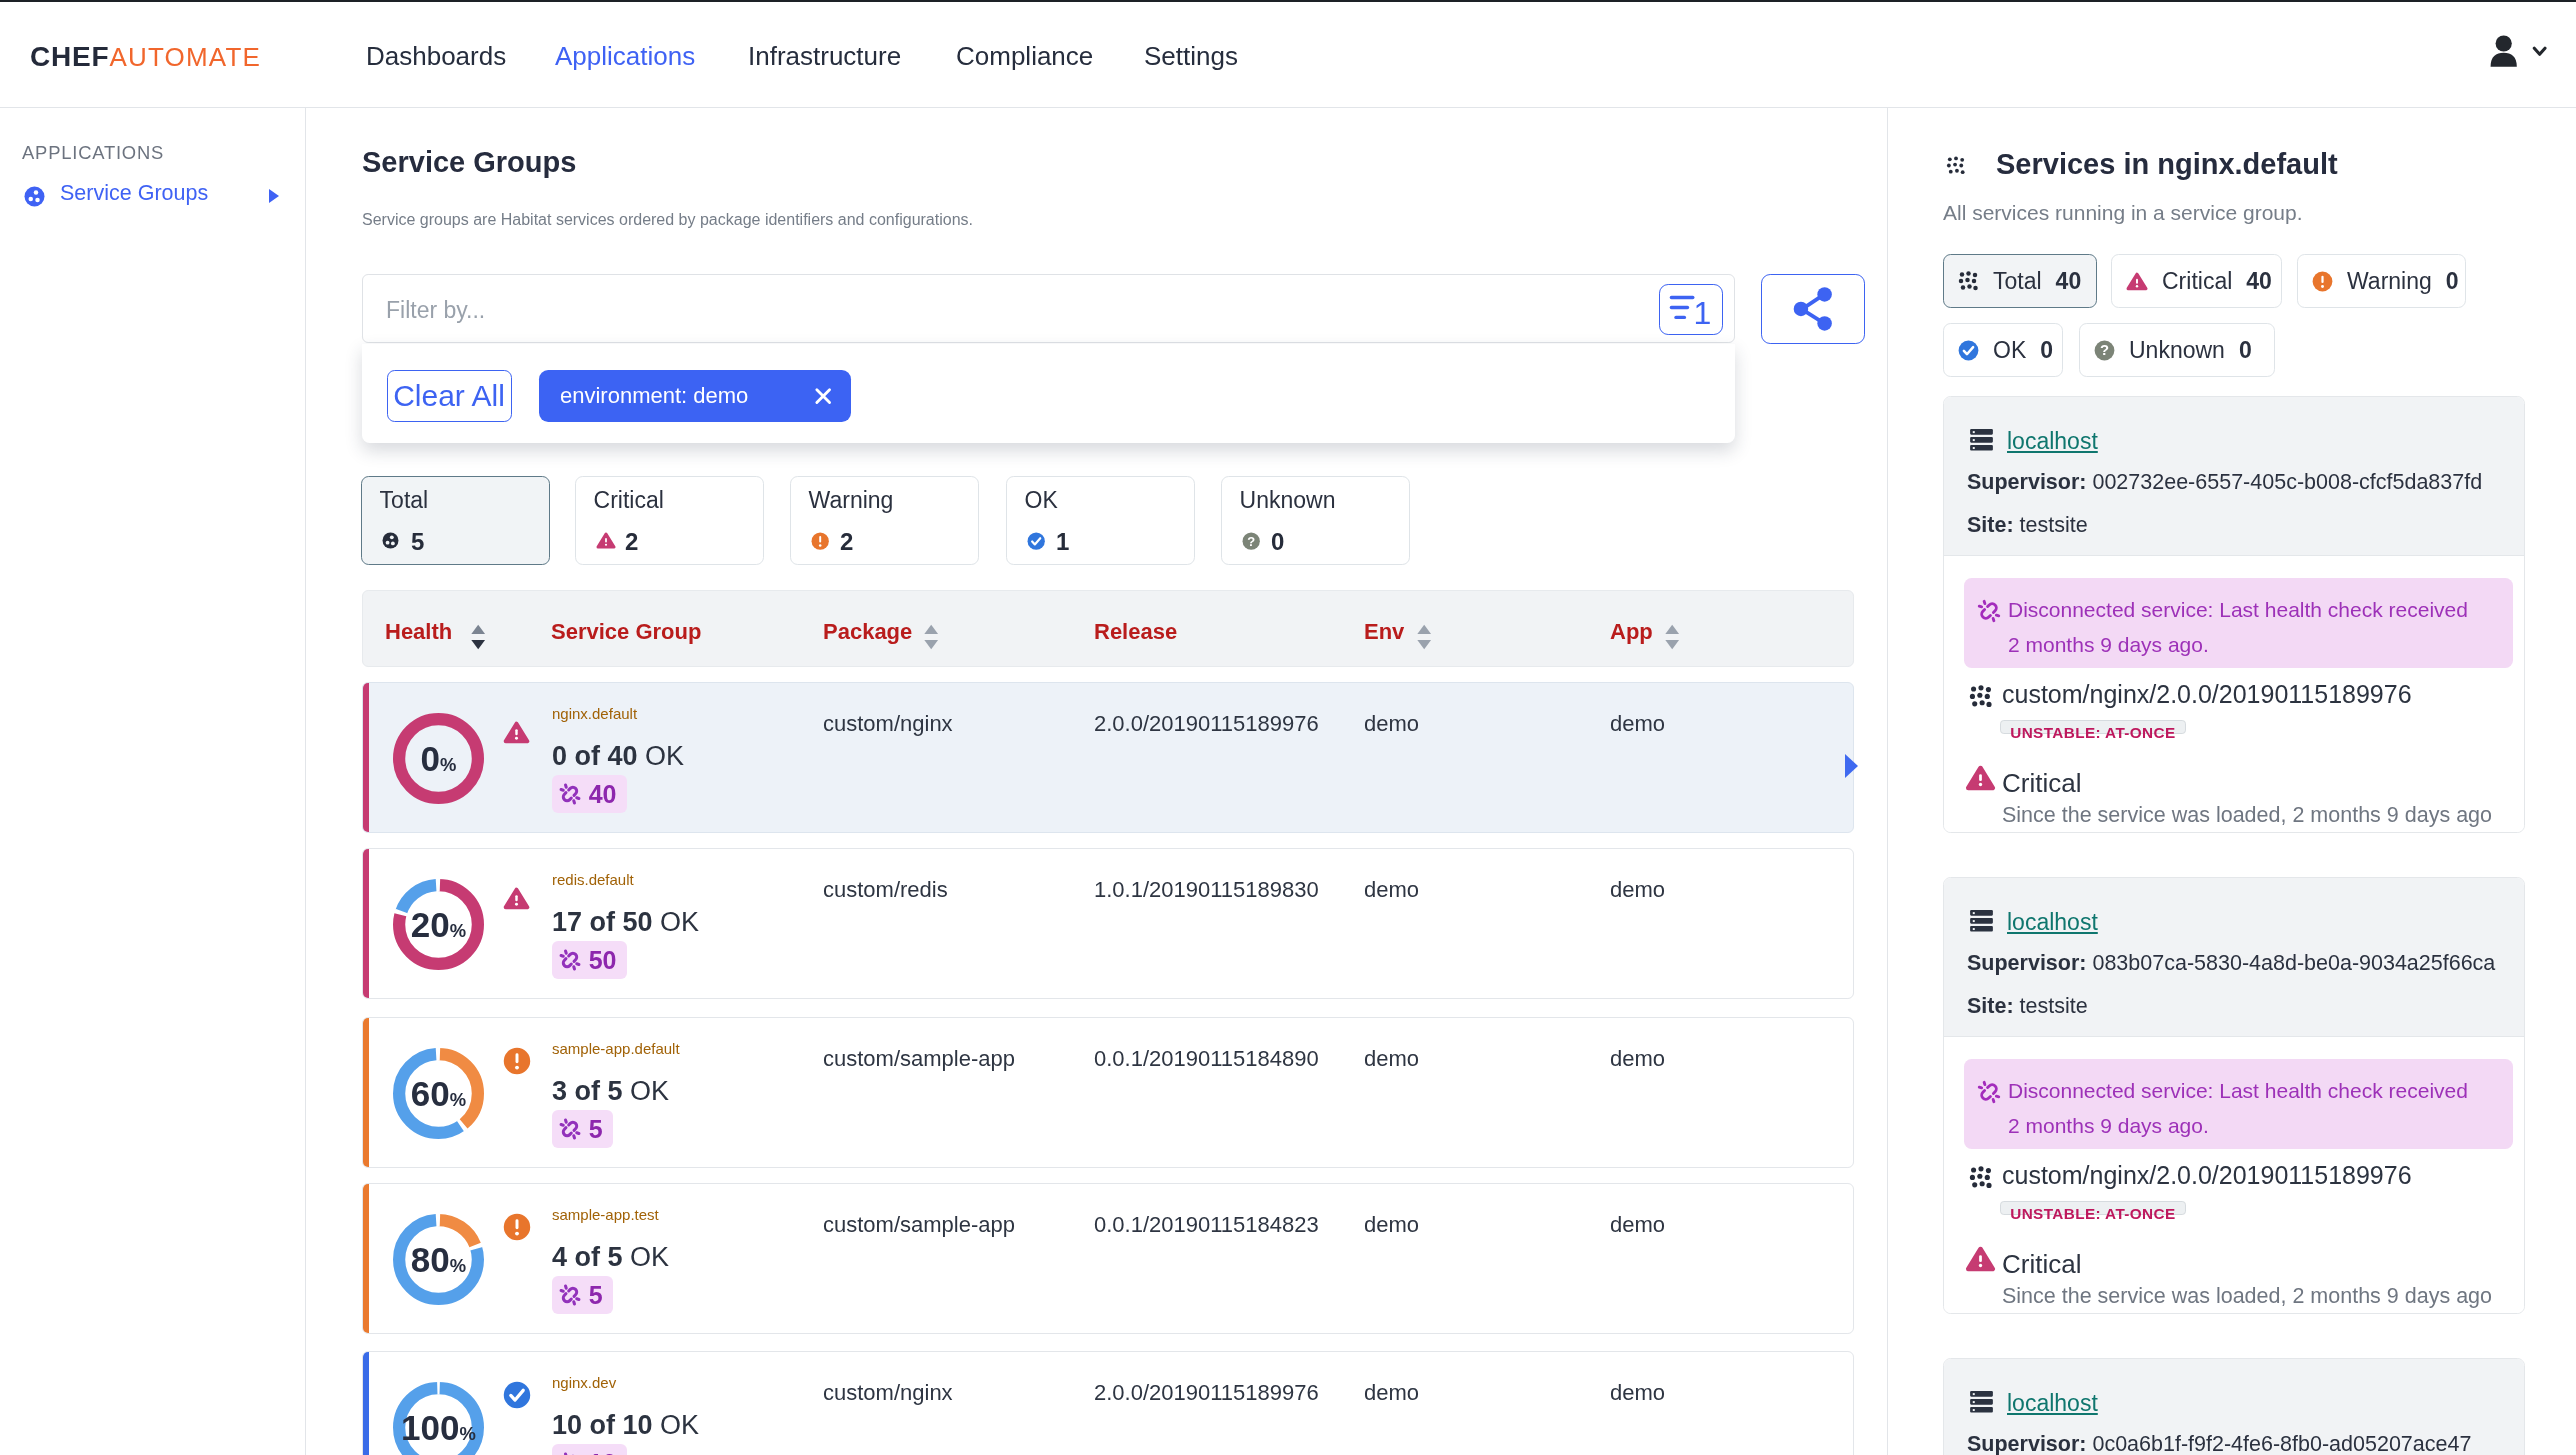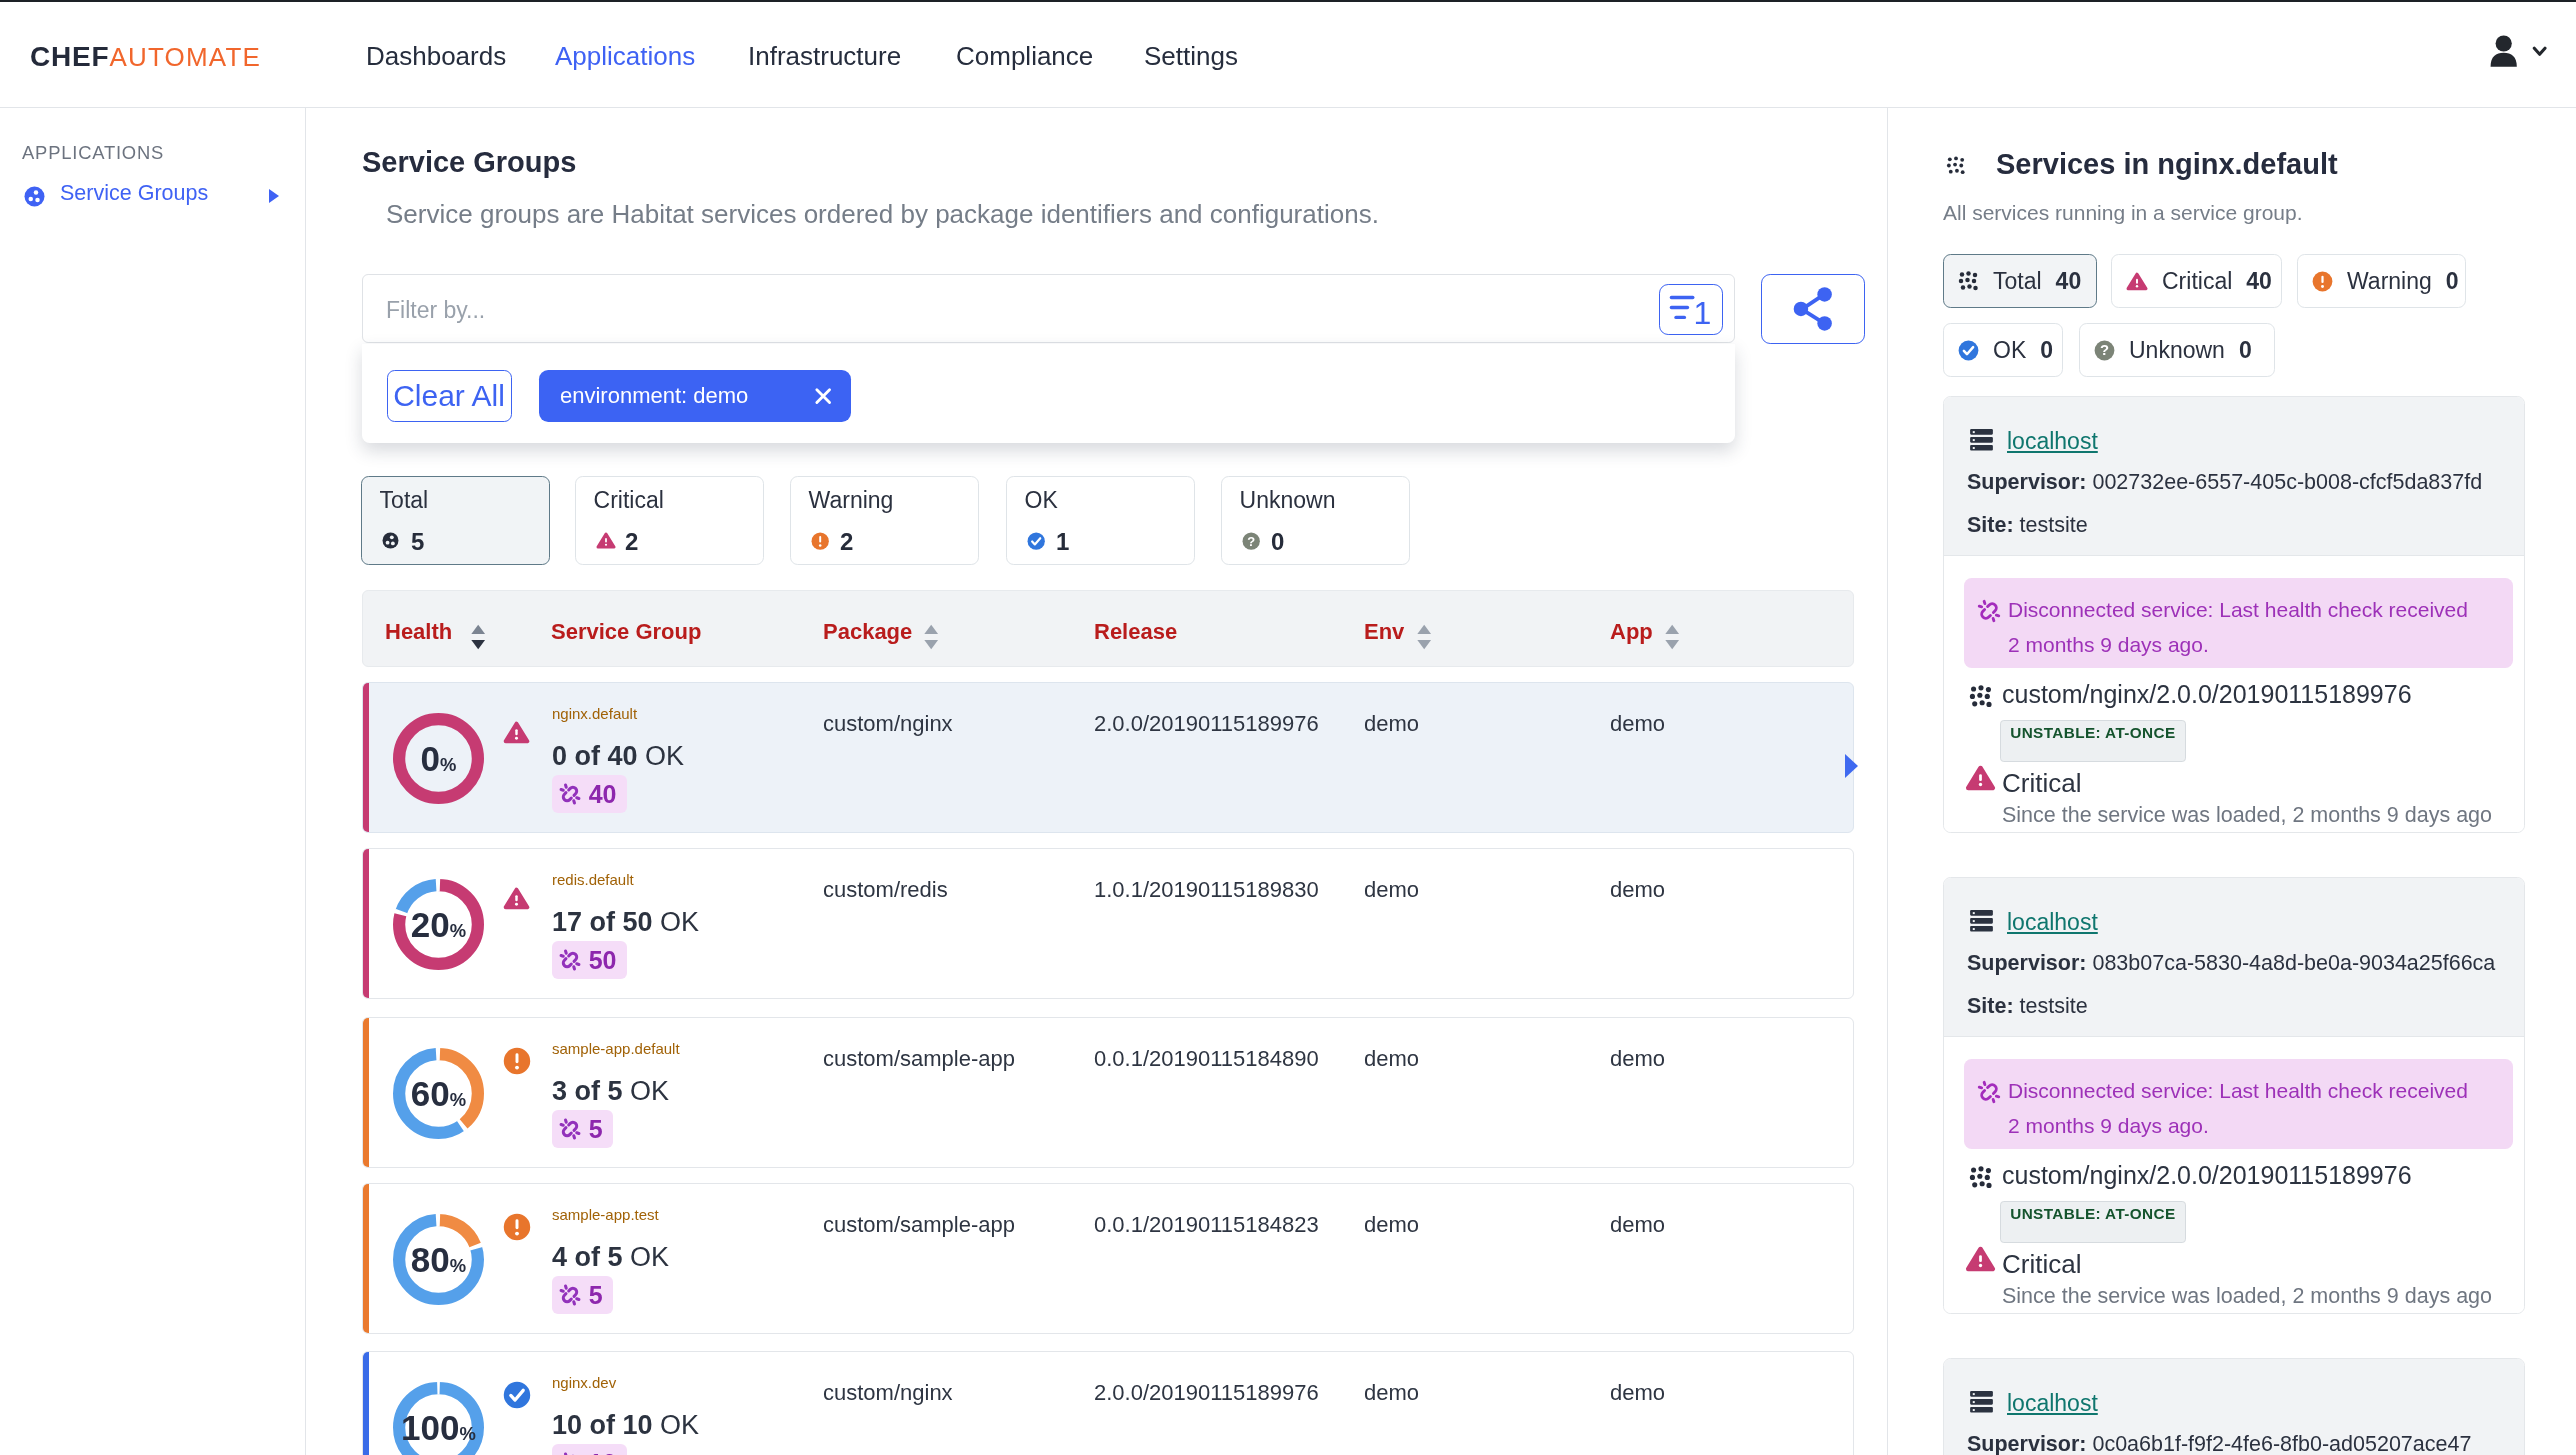--- a/index.html
+++ b/index.html
@@ -17,21 +17,21 @@
 #usericon { left:2489px; top:35px; }
 #userchev { left:2532px; top:45px; }
 
 #sidebar { left:0; top:108px; width:306px; height:1347px; background:#fff; border-right:0.8px solid #e2e5e9; }
 #sb-head { left:22px; top:142px; font-size:18.4px; color:#6c737f; letter-spacing:0.8px; }
 #sb-item { left:24px; top:181px; width:276px; height:34px; }
 #sb-item .txt { left:36px; top:0px; font-size:21.5px; color:#3f62f4; white-space:nowrap; }
 #sb-arrow { left:245px; top:7.7px; width:0; height:0; border-left:10px solid #3f62f4; border-top:7px solid transparent; border-bottom:7px solid transparent; }
 
 #main-title { left:362px; top:146px; font-size:29px; font-weight:700; color:#262c3e; }
-#main-sub { left:362px; top:199px; font-size:26px; color:#757d88; white-space:nowrap;margin-left:24px; }
+#main-sub { left:362px; top:211px; font-size:16px; color:#757d88; white-space:nowrap; }
 #filterbar { left:362px; top:274px; width:1373px; height:69px; background:#fff; border:0.8px solid #dfe2e6; border-radius:6.1px; }
 #filter-ph { left:23px; top:21.5px; font-size:23px; color:#99a1ab; }
 #filter-btn { left:1296px; top:9.2px; width:64px; height:51px; border:1.5px solid #3d63f2; border-radius:9.2px; }
 #share-btn { left:1761px; top:274px; width:104px; height:70px; border:1.5px solid #3d63f2; border-radius:9.2px; background:#fff; }
 #dropdown { left:362px; top:344px; width:1373px; height:99px; background:#fff; border-radius:0 0 7.7px 7.7px; box-shadow:0 7.7px 17px rgba(40,50,70,0.18); }
 #clear-btn { left:24.5px; top:26px; width:125px; height:52px; border:1.5px solid #3d63f2; border-radius:7.7px; color:#3d63f2; font-size:30px; text-align:center; line-height:49px; }
 #env-chip { left:177px; top:26px; width:312px; height:52px; background:#3c63f3; border-radius:9.2px; color:#fff; font-size:22px; display:flex; align-items:center; justify-content:space-between; padding:0 18.4px 0 21px; }
 
 .scard { top:476px; width:189px; height:89px; background:#fff; border:0.8px solid #dfe4e8; border-radius:7.7px; }
 .scard.sel { background:#f1f4f6; border:1.5px solid #5f7a88; }
@@ -73,21 +73,21 @@
 .card .cbody { background:#fff; border-radius:0 0 7px 7px; position:relative; }
 .chead .hico { left:26px; top:32px; }
 .chead .hname { left:63px; top:31px; font-size:23px; color:#0f766e;text-decoration:underline; }
 .chead .sup { left:23px; top:73px; font-size:21.5px; color:#2b313f; white-space:nowrap; }
 .chead .site { left:23px; top:116px; font-size:21.5px; color:#2b313f; white-space:nowrap; }
 .alert { left:20px; top:21.5px; width:549px; height:90px; background:#f3d9f5; border-radius:7.7px; position:absolute; }
 .alert .aico { left:13px; top:21.5px; }
 .alert .atxt { left:44px; top:14px; font-size:21px; color:#9d31b8; line-height:35px; white-space:nowrap; }
 .pkgrow { left:24.5px; top:129px; position:absolute; }
 .pkgtxt { left:58px; top:124px; font-size:25px; color:#2c3340; position:absolute; white-space:nowrap; }
-.unstable { left:56px; top:164px; height:42px; background:#edf0f2; border:0.8px solid #d6dbdf; border-radius:3.8px; font-size:15.3px; font-weight:700; color:#14532d; letter-spacing:0.4px; line-height:24.5px; padding:0 9.2px; position:absolute; }
+.unstable { left:56px; top:164px; height:14px; background:#edf0f2; border:0.8px solid #d6dbdf; border-radius:3.8px; font-size:15.3px; font-weight:700; color:#be185d; letter-spacing:0.4px; line-height:24.5px; padding:0 9.2px; position:absolute; }
 .critrow-ico { left:21px; top:209px; position:absolute; }
 .critrow-txt { left:58px; top:212px; font-size:26px; color:#2c3340; position:absolute; }
 .sinceline { left:58px; top:247px; font-size:21.5px; color:#6f7681; position:absolute; white-space:nowrap; }
 </style>
 </head>
 <body>
 <div class="abs" id="topbar"></div>
 <div class="abs" id="header"></div>
 <div class="abs" id="logo"><b>CHEF</b><span>AUTOMATE</span></div>
 <div class="abs nav" style="left:366px;">Dashboards</div>

